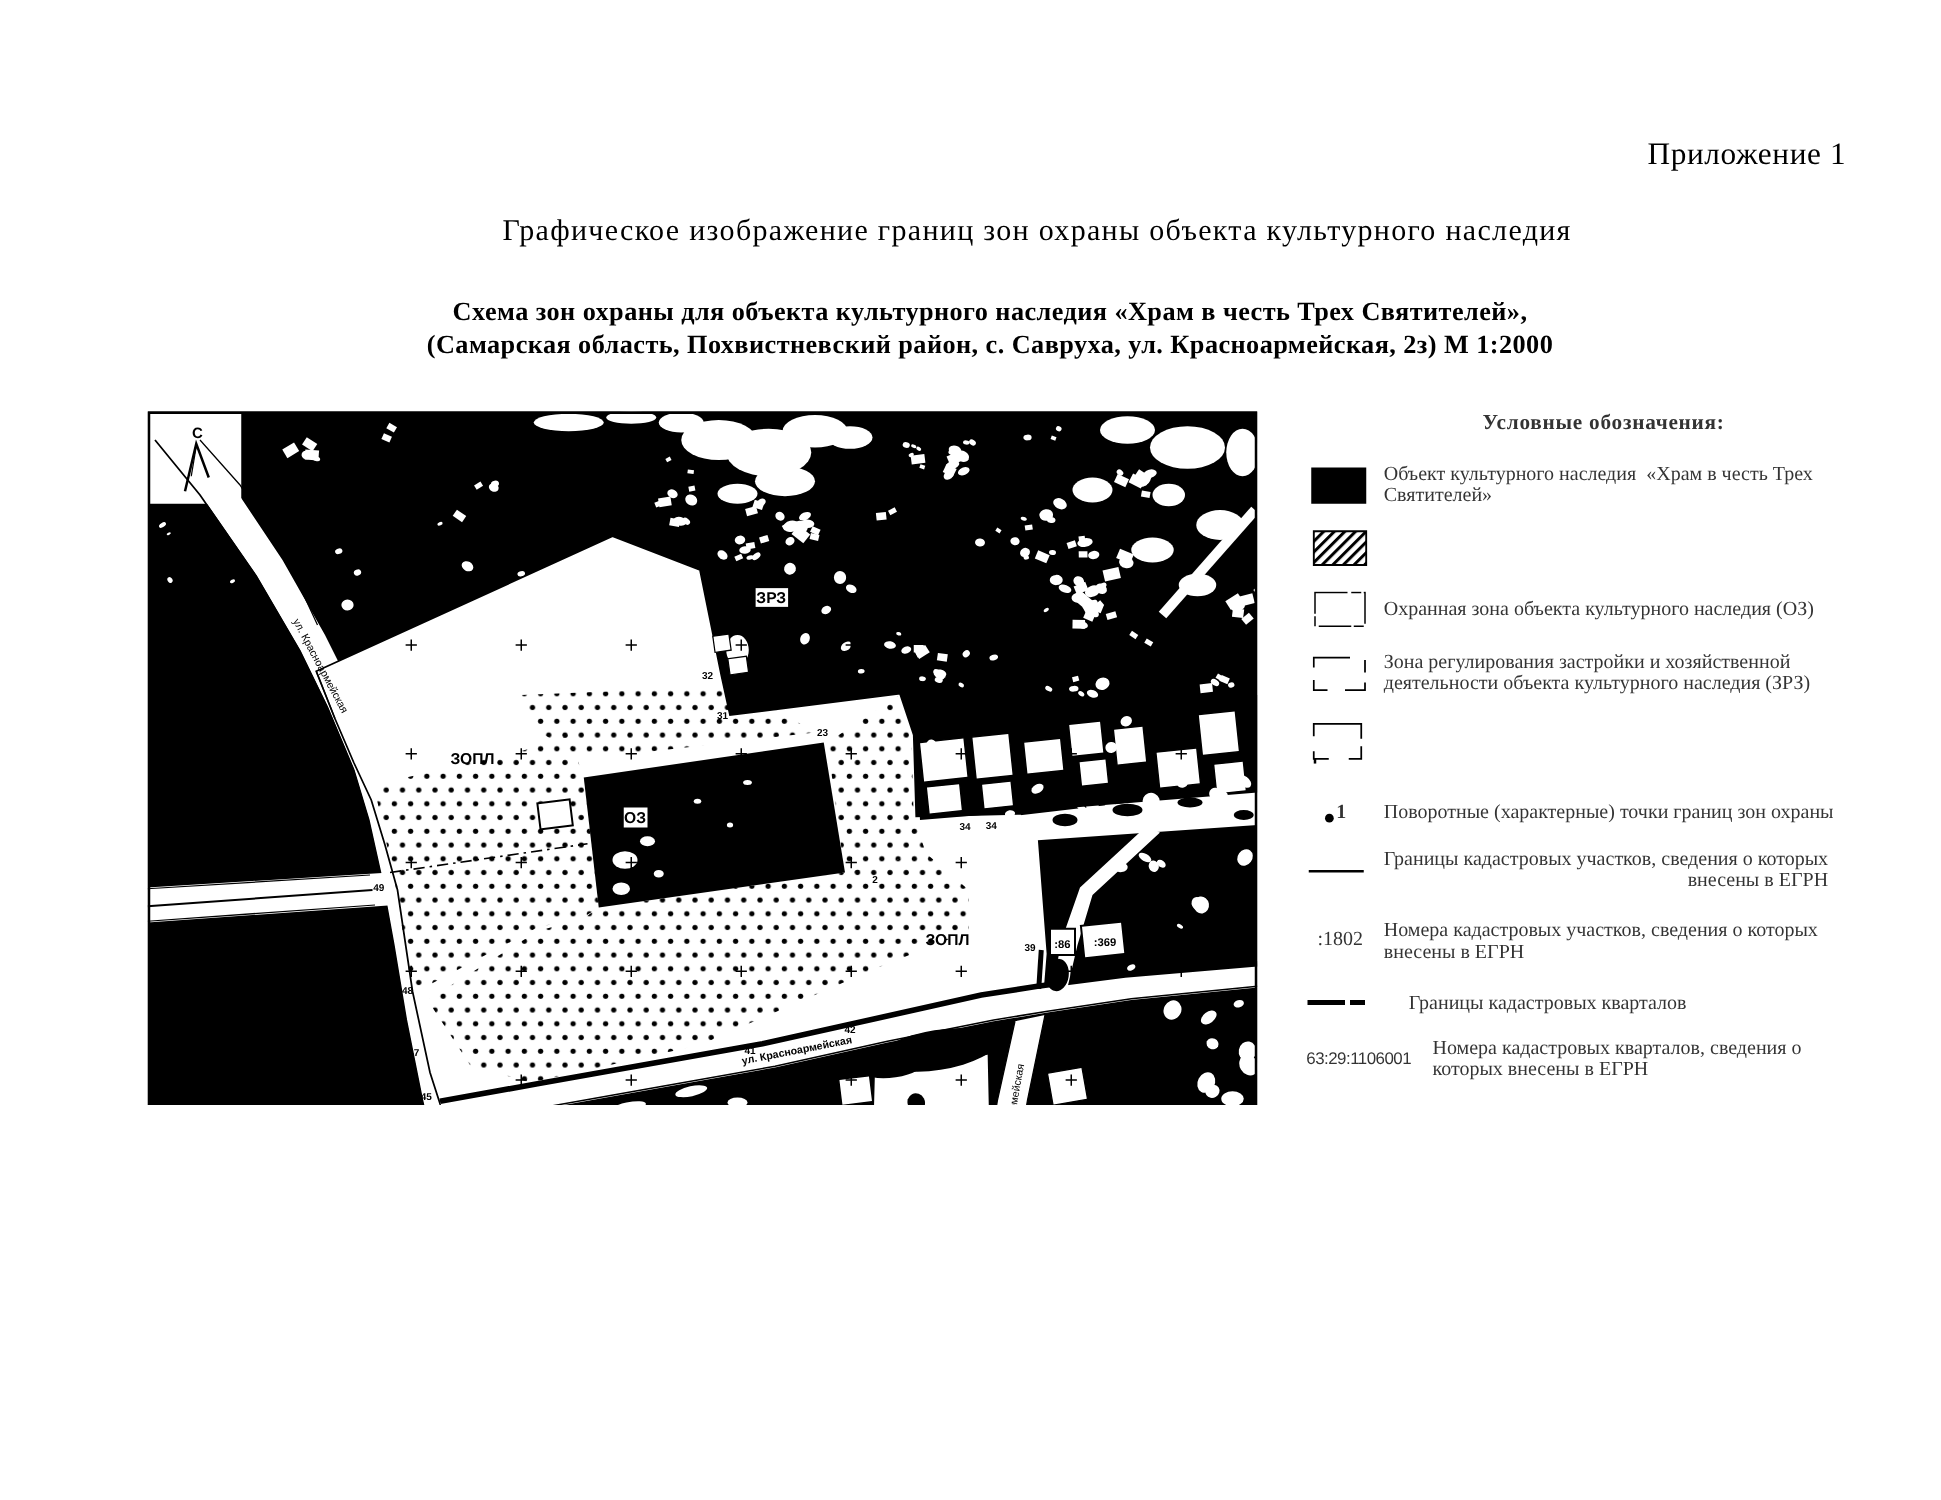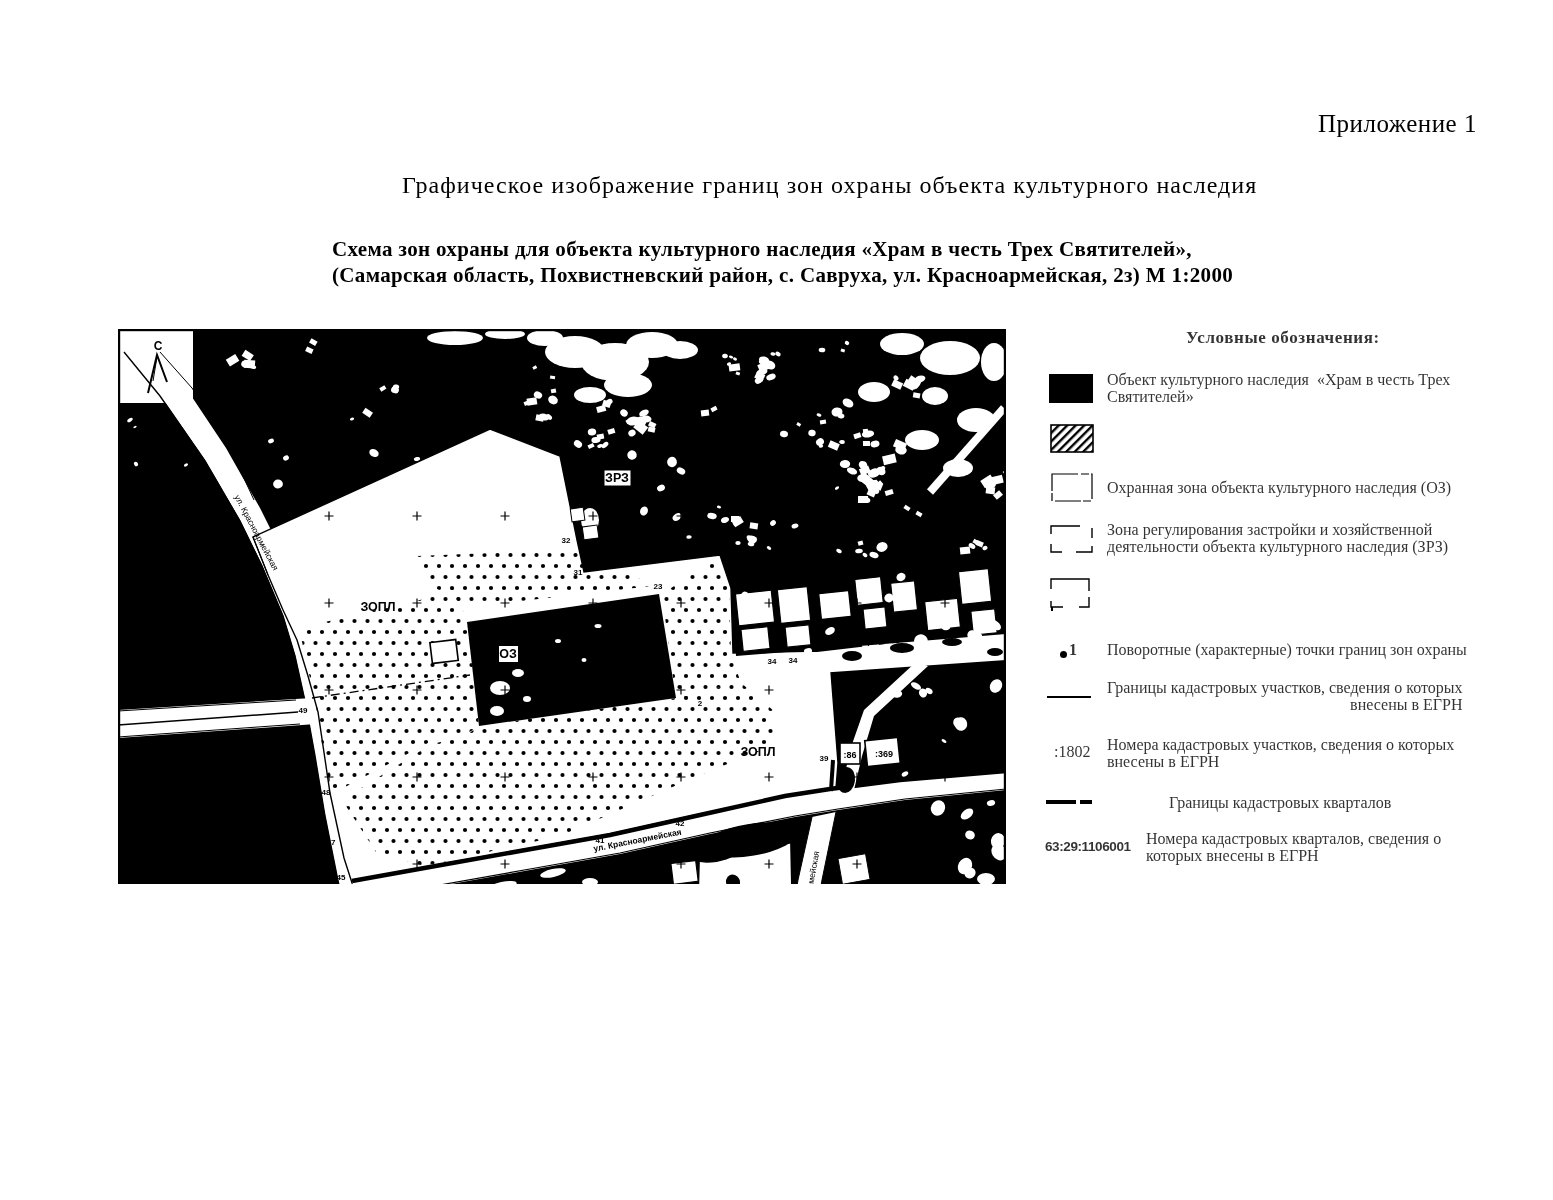--- a/index.html
+++ b/index.html
@@ -10,21 +10,21 @@
          font-family:"Liberation Serif", serif; }
 </style>
 </head>
 <body>
 <div id="page">
 
   <div style="position:absolute;left:1318px;top:110px;font-size:25px;letter-spacing:0.5px;">Приложение 1</div>
 
   <div style="position:absolute;left:358px;top:172px;font-size:24px;letter-spacing:1.05px;margin-left:44px;">Графическое изображение границ зон охраны объекта культурного наследия</div>
 
-  <div style="position:absolute;left:332px;top:236px;width:920px;text-align:left;font-size:21px;font-weight:bold;line-height:26px;letter-spacing:0.35px;">Схема зон охраны для объекта культурного наследия «Храм в честь Трех Святителей»,<br>(Самарская область, Похвистневский район, с. Савруха, ул. Красноармейская, 2з) М 1:2000</div>
+  <div style="position:absolute;left:332px;top:236px;width:920px;text-align:center;font-size:21px;font-weight:bold;line-height:26px;letter-spacing:0.35px;">Схема зон охраны для объекта культурного наследия «Храм в честь Трех Святителей»,<br>(Самарская область, Похвистневский район, с. Савруха, ул. Красноармейская, 2з) М 1:2000</div>
 
   <svg style="position:absolute;left:118px;top:329px;" width="888" height="652" viewBox="118 329 888 652">
     <defs>
       <pattern id="dots" width="13" height="22" patternUnits="userSpaceOnUse">
         <circle cx="3.5" cy="5" r="2.1" fill="#000"></circle>
         <circle cx="10" cy="16" r="2.1" fill="#000"></circle>
       </pattern>
       <clipPath id="mapclip">
           <rect x="118" y="329" width="888" height="652"></rect>
         </clipPath>
@@ -509,18 +509,18 @@
 
 <div class="lt" style="left:1107px;top:679px;text-align:right;">Границы кадастровых участков, сведения о которых<br>внесены в ЕГРН</div>
 
 <div class="lt" style="left:1054px;top:743px;">:1802</div>
 
 <div class="lt" style="left:1107px;top:736px;">Номера кадастровых участков, сведения о которых<br>внесены в ЕГРН</div>
 
 <div style="position:absolute;left:1046px;top:800px;width:30px;height:4px;background:#000;"></div>
 <div style="position:absolute;left:1080px;top:800px;width:12px;height:4px;background:#000;"></div>
 
-<div class="lt" style="left:1169px;top:794px;text-align:center;">Границы кадастровых кварталов</div>
-
-<div class="lt" style="left:1045px;top:838px;font-weight:bold;font-family:'Liberation Sans',sans-serif;font-size:13.5px;letter-spacing:-0.4px;">63:29:1106001</div>
+<div class="lt" style="left:1127px;top:794px;text-align:center;">Границы кадастровых кварталов</div>
+
+<div class="lt" style="left:1045px;top:838px;font-weight:normal;font-family:'Liberation Sans',sans-serif;font-size:13.5px;letter-spacing:-0.4px;">63:29:1106001</div>
 
 <div class="lt" style="left:1146px;top:830px;">Номера кадастровых кварталов, сведения о<br>которых внесены в ЕГРН</div>
 </div>
 
 </body></html>

